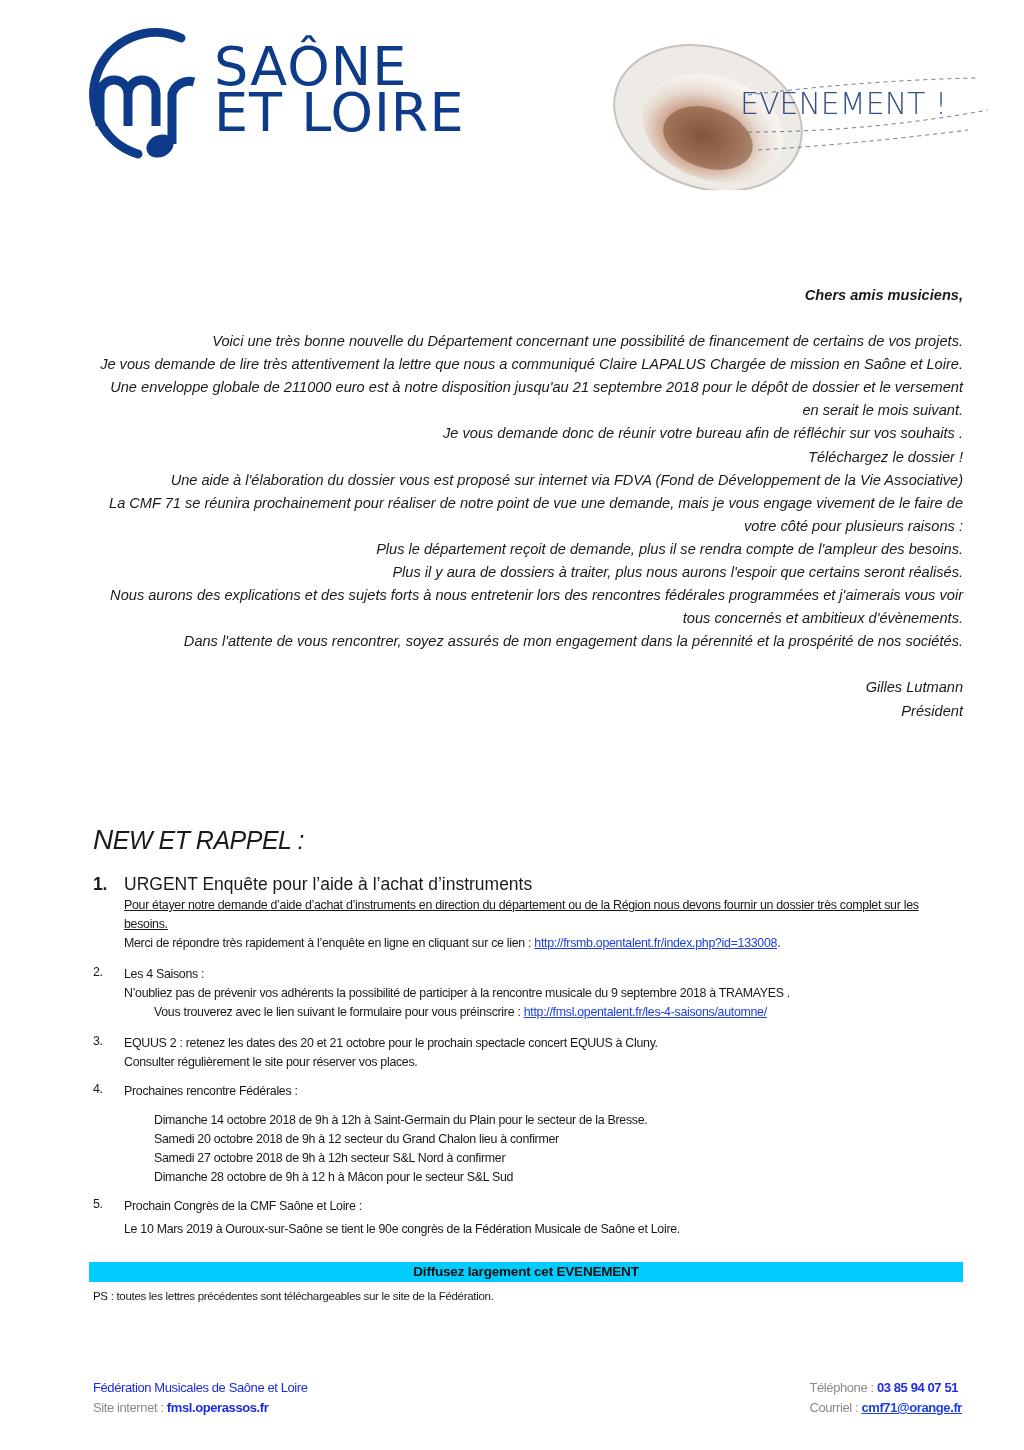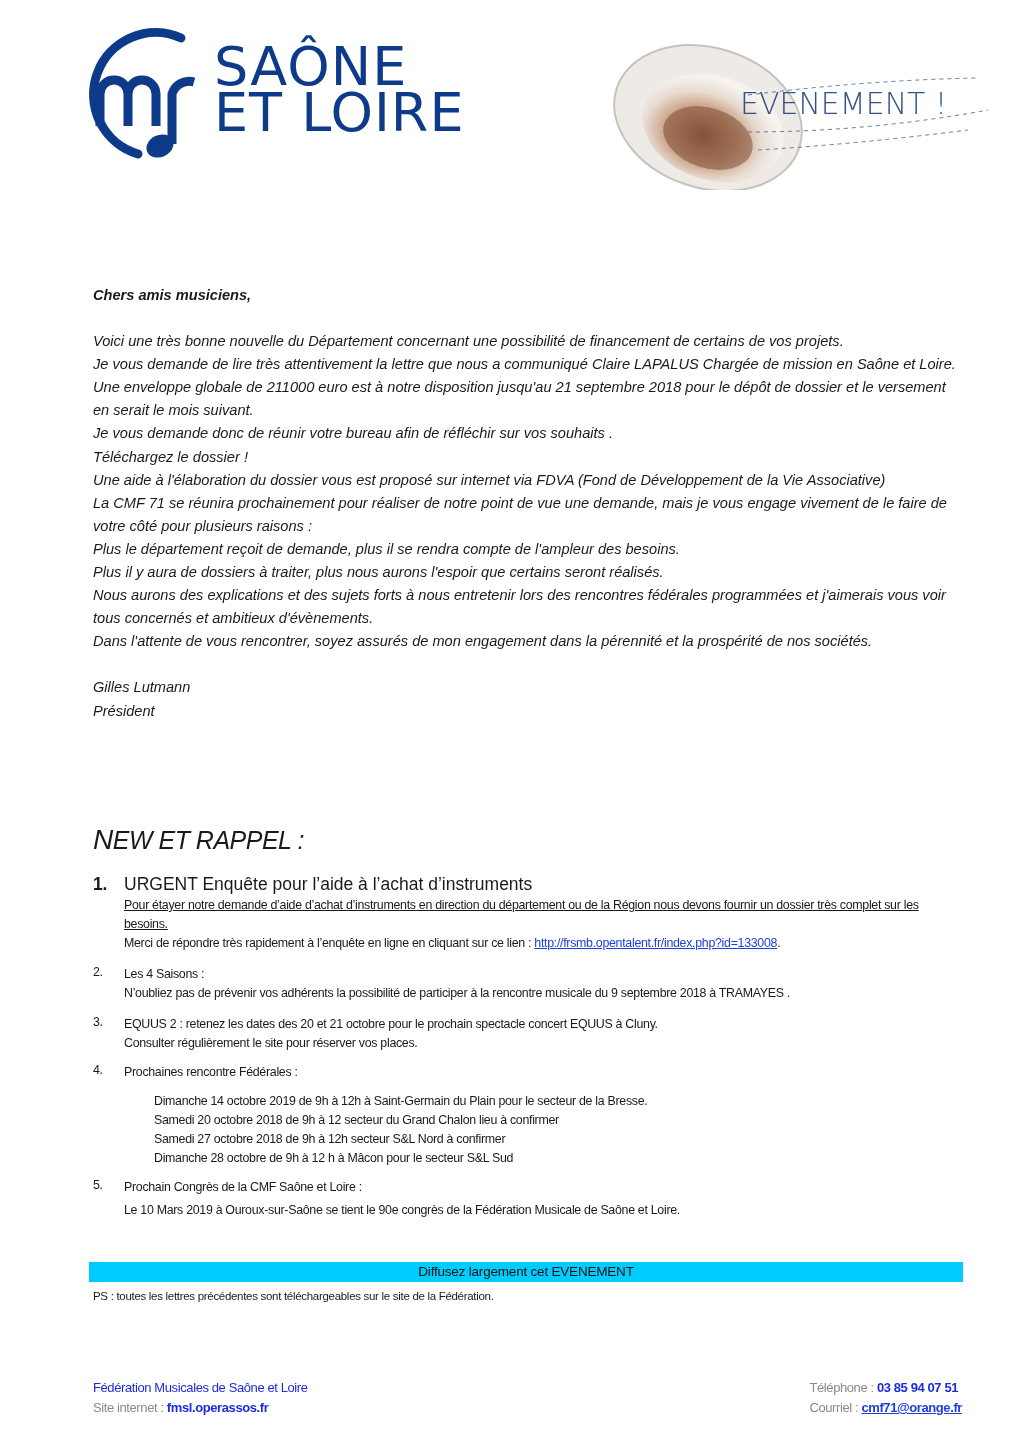--- a/index.html
+++ b/index.html
@@ -9,38 +9,38 @@
     .logo { position: absolute; left: 66px; top: 26px; width: 360px; height: 140px; }
     .logo svg { position: absolute; left: 0; top: 0; }
     .logo-text { position: absolute; left: 148px; top: 18px; color: #0d3b8a; font-family: "DejaVu Sans", sans-serif; font-size: 54px; line-height: 46px; letter-spacing: 1px; }
     .logo-text div { white-space: nowrap; }
 
     .event-art { position: absolute; left: 608px; top: 40px; width: 390px; height: 150px; }
     .event-title { position: absolute; left: 740px; top: 86px; color: #1f3f7a; font-family: "DejaVu Sans", sans-serif; font-size: 30px; letter-spacing: 0px; white-space: nowrap; font-weight: 300; opacity: 0.9; }
 
     
     .letter { position: absolute; left: 93px; top: 284px; width: 870px; font-style: italic; font-size: 14.6px; line-height: 23.1px; color: #1a1a1a; }
-    .letter p { margin: 0; }
+    .letter p { margin: 0; text-align: right; }
     .letter .gap { height: 23px; }
     .letter .greeting { font-weight: bold; }
 
     .section-title { position: absolute; left: 93px; top: 824px; font-style: italic; font-size: 25px; color: #1a1a1a; letter-spacing: -0.5px; }
     .section-title .first { font-size: 28px; }
 
     .items { position: absolute; left: 93px; top: 872px; width: 880px; font-size: 12.4px; color: #1a1a1a; letter-spacing: -0.3px; }
     .item { position: relative; padding-left: 31px; }
     .item .num { position: absolute; left: 0; top: 0; }
     .item1-title { font-size: 17.5px; font-weight: normal; line-height: 24px; letter-spacing: 0; }
     .item1 .num { font-size: 17.5px; font-weight: bold; line-height: 24px; }
     .line { line-height: 19px; white-space: nowrap; }
     .line.wrap { white-space: normal; }
     .indent { padding-left: 30px; }
     a.link { color: #1d3ee0; text-decoration: underline; }
 
-    .banner { position: absolute; left: 89px; top: 1262px; width: 874px; height: 20px; background: #00ccff; text-align: center; font-size: 13.5px; line-height: 20px; color: #111; font-weight: normal; letter-spacing: -0.2px; }
+    .banner { position: absolute; left: 89px; top: 1262px; width: 874px; height: 20px; background: #00ccff; text-align: center; font-size: 13.5px; line-height: 20px; color: #111; font-weight: bold; letter-spacing: -0.2px; }
     .ps { position: absolute; left: 93px; top: 1290px; font-size: 11.5px; color: #1a1a1a; letter-spacing: -0.3px; }
 
     .footer-left { position: absolute; left: 93px; top: 1378px; font-size: 13px; line-height: 20px; letter-spacing: -0.4px; }
     .footer-right { position: absolute; right: 62px; top: 1378px; font-size: 13px; line-height: 20px; letter-spacing: -0.4px; }
     .f-blue { color: #1d2be0; }
     .f-grey { color: #8a8a8a; }
     .f-strong { color: #1d2be0; font-weight: bold; }
   </style>
 </head>
 <body>
@@ -105,32 +105,33 @@
     <span class="num">1.</span>
     <div class="item1-title">URGENT Enquête pour l’aide à l’achat d’instruments</div>
     <div class="line wrap" style="width:800px;text-decoration:underline;">Pour étayer notre demande d’aide d’achat d’instruments en direction du département ou de la Région nous devons fournir un dossier très complet sur les besoins.</div>
     <div class="line"><span>Merci de répondre très rapidement à l’enquête en ligne en cliquant sur ce lien : </span><a class="link" href="#">http://frsmb.opentalent.fr/index.php?id=133008</a><span>.</span></div>
   </div>
 
   <div class="item" style="margin-bottom:12px;">
     <span class="num">2.</span>
     <div class="line">Les 4 Saisons :</div>
     <div class="line">N’oubliez pas de prévenir vos adhérents la possibilité de participer à la rencontre musicale du 9 septembre 2018 à TRAMAYES .</div>
+    <div class="line indent"><span>Vous trouverez avec le lien suivant le formulaire pour vous préinscrire : </span><a class="link" href="#">http://fmsl.opentalent.fr/les-4-saisons/automne/</a></div>
   </div>
 
   <div class="item" style="margin-bottom:10px;">
     <span class="num">3.</span>
     <div class="line">EQUUS 2 : retenez les dates des 20 et 21 octobre pour le prochain spectacle concert EQUUS à Cluny.</div>
     <div class="line">Consulter régulièrement le site pour réserver vos places.</div>
   </div>
 
   <div class="item" style="margin-bottom:10px;">
     <span class="num">4.</span>
     <div class="line" style="margin-bottom:10px;">Prochaines rencontre Fédérales :</div>
-    <div class="line indent">Dimanche 14 octobre 2019 de 9h à 12h à Saint-Germain du Plain pour le secteur de la Bresse.</div>
+    <div class="line indent">Dimanche 14 octobre 2018 de 9h à 12h à Saint-Germain du Plain pour le secteur de la Bresse.</div>
     <div class="line indent">Samedi 20 octobre 2018 de 9h à 12 secteur du Grand Chalon lieu à confirmer</div>
     <div class="line indent">Samedi 27 octobre 2018 de 9h à 12h secteur S&amp;L Nord à confirmer</div>
     <div class="line indent">Dimanche 28 octobre de 9h à 12 h à Mâcon pour le secteur S&amp;L Sud</div>
   </div>
 
   <div class="item">
     <span class="num">5.</span>
     <div class="line" style="margin-bottom:4px;">Prochain Congrès de la CMF Saône et Loire :</div>
     <div class="line">Le 10 Mars 2019 à Ouroux-sur-Saône se tient le 90e congrès de la Fédération Musicale de Saône et Loire.</div>
   </div>

